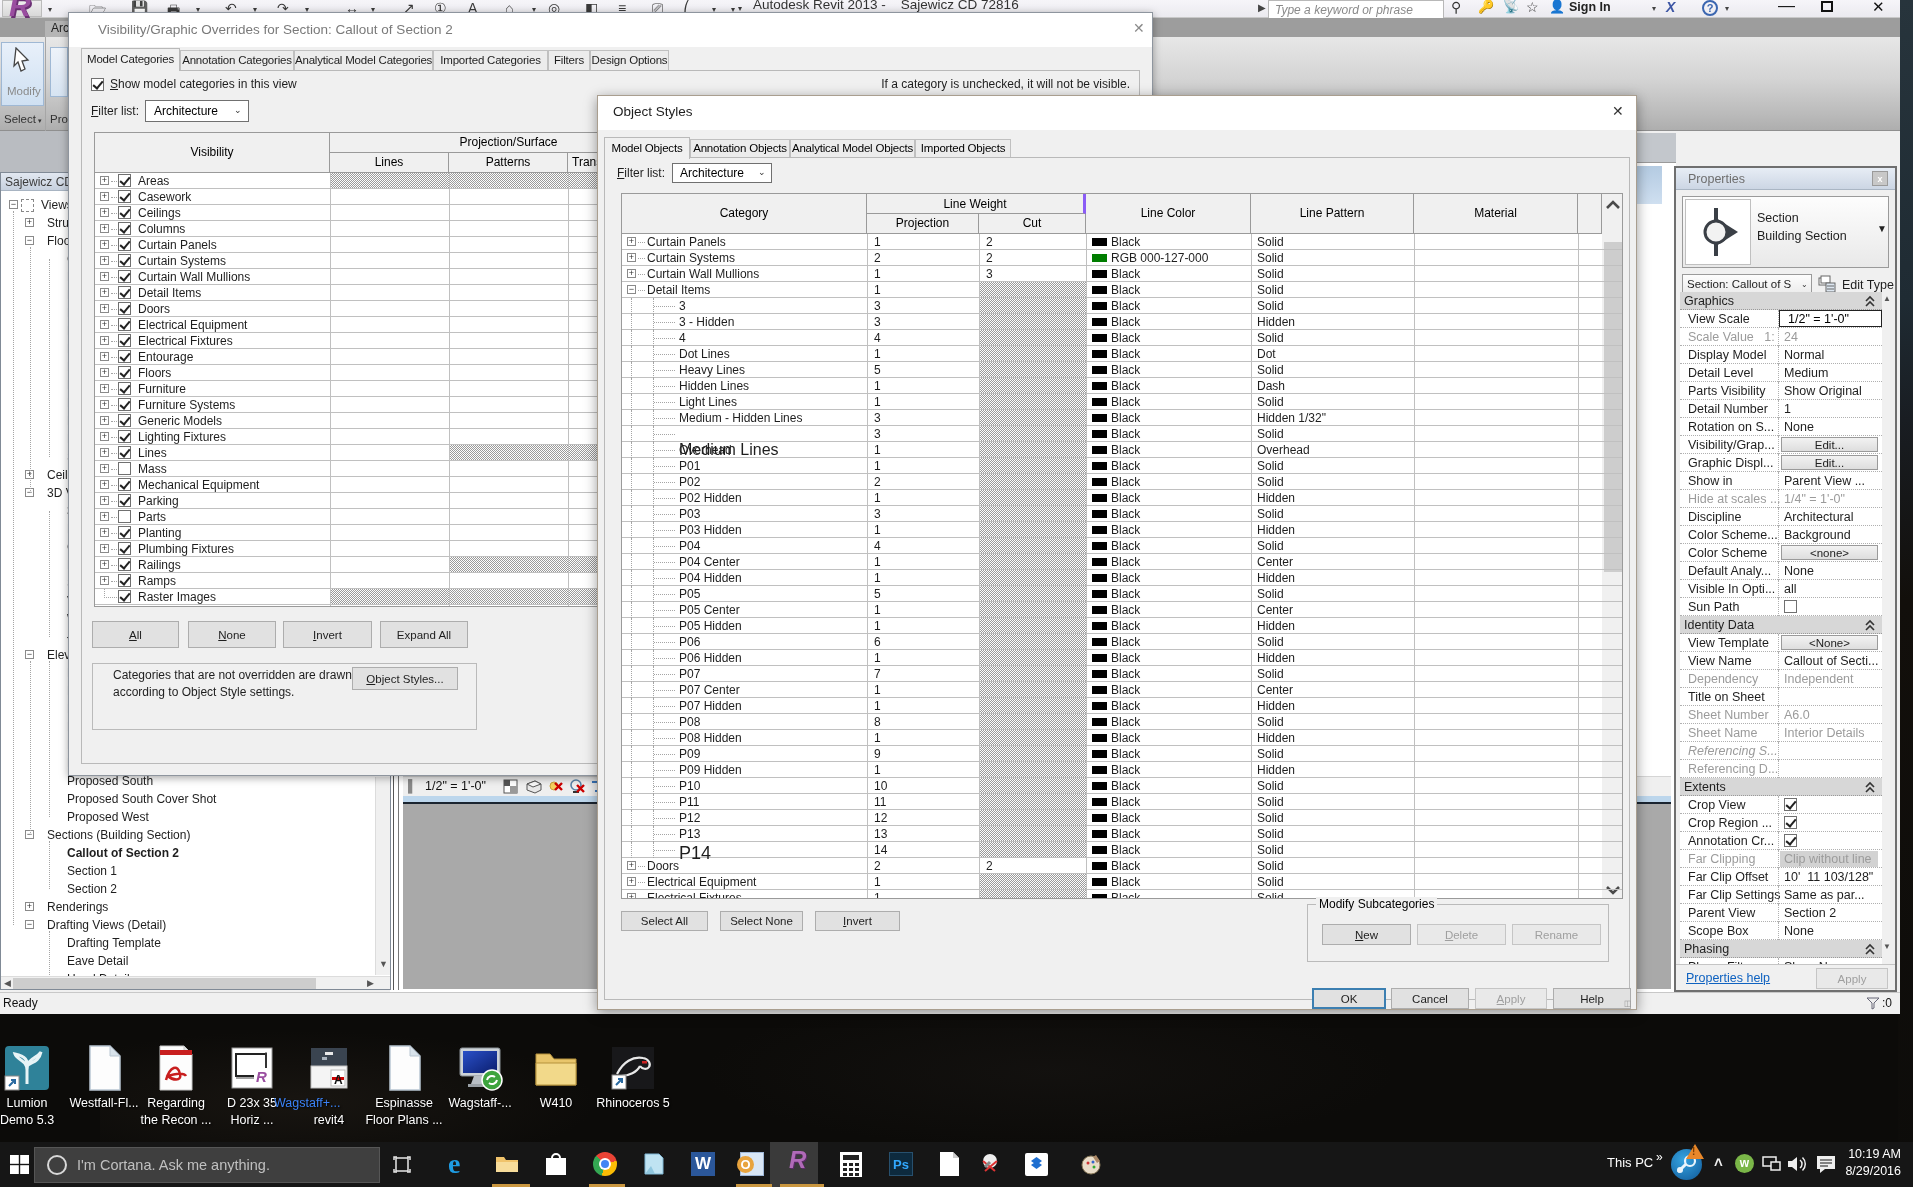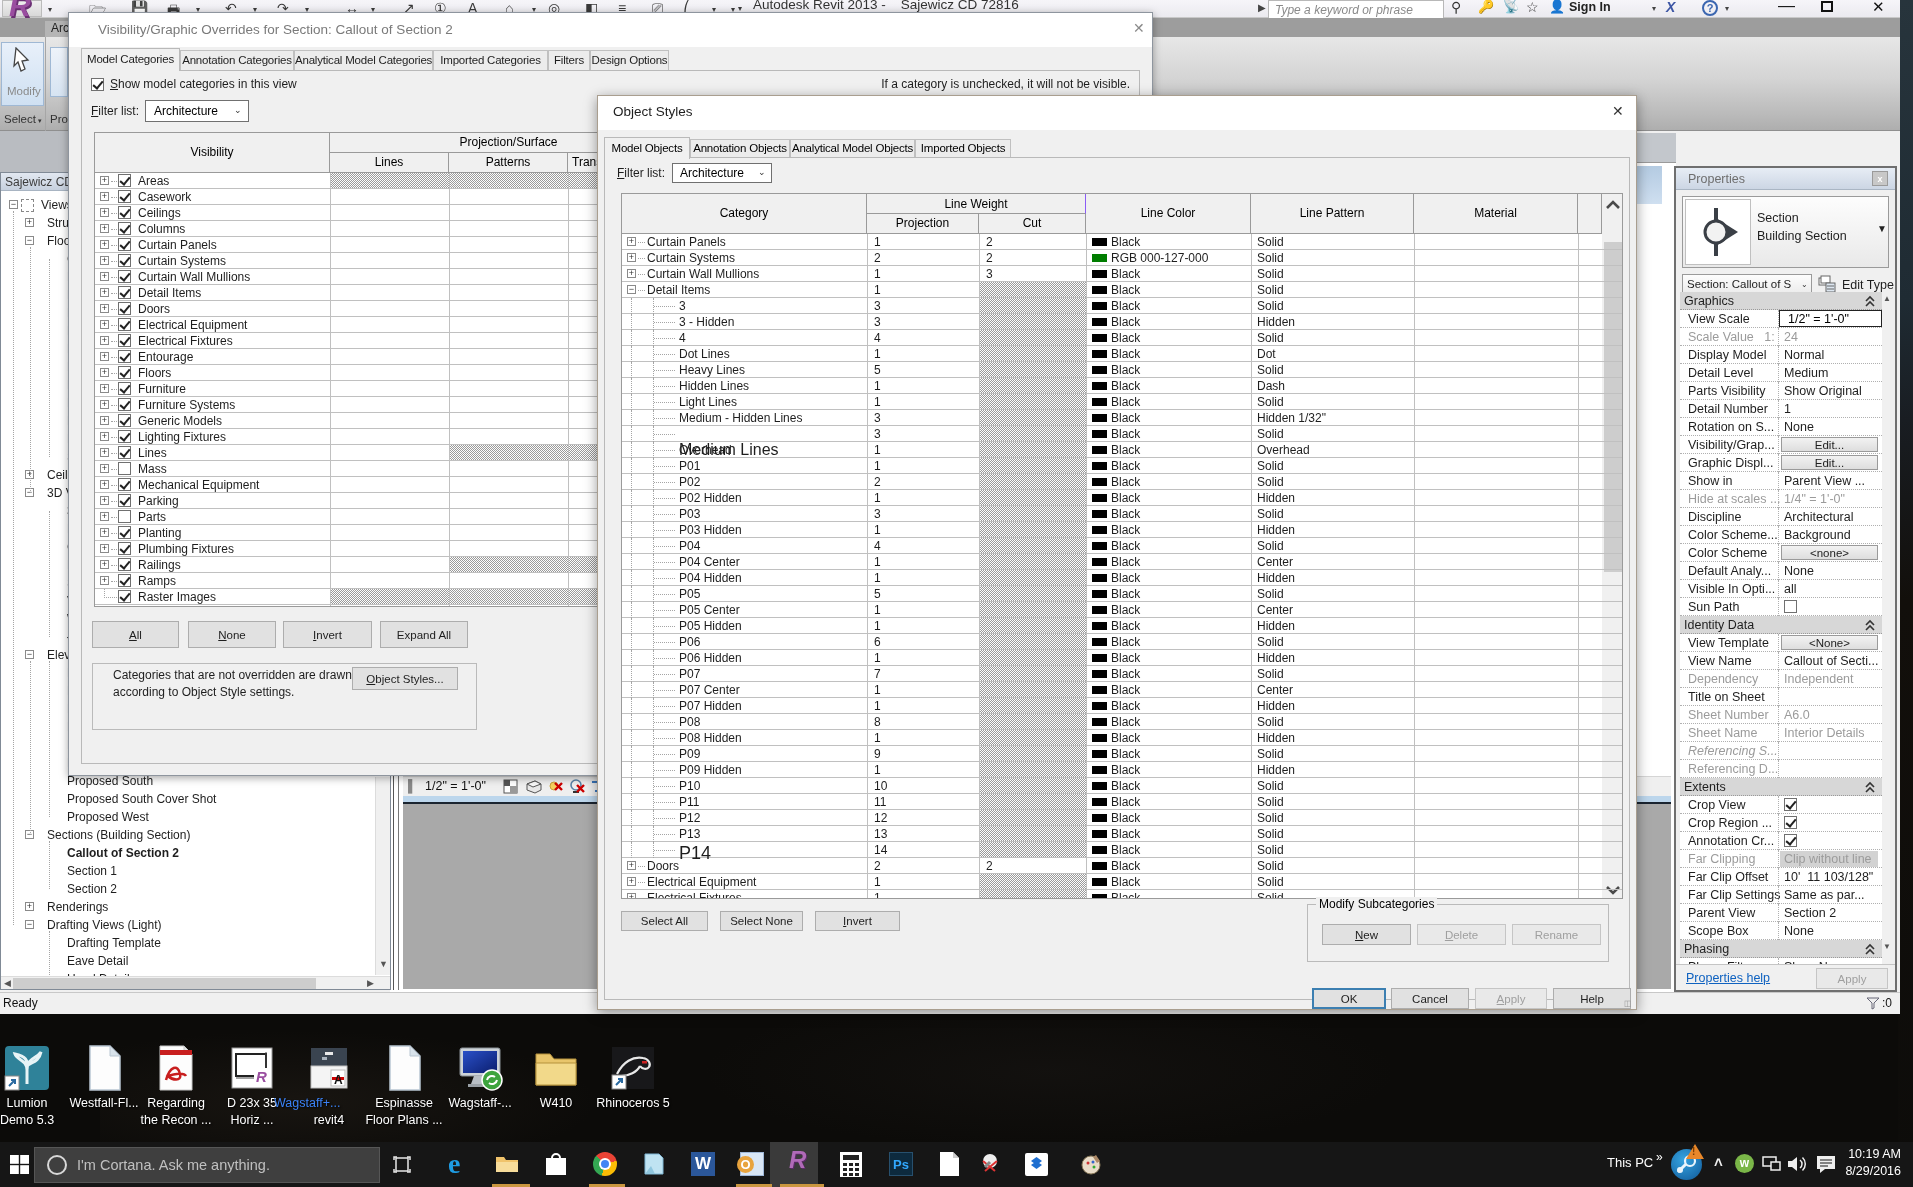--- a/index.html
+++ b/index.html
@@ -162,21 +162,21 @@
 <div class="txt" style="left:66px;top:619px;font-size:12px;font-weight:normal;">Proposed South Cover Shot</div>
 <div class="txt" style="left:66px;top:637px;font-size:12px;font-weight:normal;">Proposed West</div>
 <div class="exp" style="left:24px;top:657px;">−</div>
 <div class="txt" style="left:46px;top:655px;font-size:12px;font-weight:normal;">Sections (Building Section)</div>
 <div class="txt" style="left:66px;top:673px;font-size:12px;font-weight:bold;">Callout of Section 2</div>
 <div class="txt" style="left:66px;top:691px;font-size:12px;font-weight:normal;">Section 1</div>
 <div class="txt" style="left:66px;top:709px;font-size:12px;font-weight:normal;">Section 2</div>
 <div class="exp" style="left:24px;top:729px;">+</div>
 <div class="txt" style="left:46px;top:727px;font-size:12px;font-weight:normal;">Renderings</div>
 <div class="exp" style="left:24px;top:747px;">−</div>
-<div class="txt" style="left:46px;top:745px;font-size:12px;font-weight:normal;">Drafting Views (Light)</div>
+<div class="txt" style="left:46px;top:745px;font-size:12px;font-weight:normal;">Drafting Views (Detail)</div>
 <div class="txt" style="left:66px;top:763px;font-size:12px;font-weight:normal;">Drafting Template</div>
 <div class="txt" style="left:66px;top:781px;font-size:12px;font-weight:normal;">Eave Detail</div>
 <div class="txt" style="left:66px;top:799px;font-size:12px;font-weight:normal;">Head Detail</div>
 <div class="vline" style="left:12px;top:38px;height:714px;"></div>
 <div class="vline" style="left:29px;top:74px;height:246px;"></div>
 <div class="vline" style="left:29px;top:488px;height:174px;"></div>
 <div class="vline" style="left:48px;top:86px;height:198px;"></div>
 <div class="vline" style="left:48px;top:338px;height:126px;"></div>
 <div class="vline" style="left:48px;top:488px;height:156px;"></div>
 <div class="vline" style="left:48px;top:668px;height:48px;"></div>
@@ -778,21 +778,21 @@
 <div class="abs" style="left:192px;top:43px;width:125px;height:20px;background:#ececec;border:1px solid #c0c0c0;border-bottom:none;text-align:center;font-size:11.5px;letter-spacing:-0.2px;padding-top:2px;white-space:nowrap;overflow:hidden;">Analytical Model Objects</div>
 <div class="abs" style="left:317px;top:43px;width:96px;height:20px;background:#ececec;border:1px solid #c0c0c0;border-bottom:none;text-align:center;font-size:11.5px;letter-spacing:-0.2px;padding-top:2px;white-space:nowrap;overflow:hidden;">Imported Objects</div>
 <div class="abs" style="left:6px;top:61px;width:1026px;height:843px;background:#f0f0f0;border:1px solid #b9b9b9;"></div>
 <span class="txt" style="left:19px;top:70px;font-size:12px;"><u>F</u>ilter list:</span>
 <div class="abs" style="left:74px;top:67px;width:100px;height:20px;background:#fff;border:1px solid #707070;">
       <span style="position:absolute;left:7px;top:2px;font-size:12px;">Architecture</span>
       <span style="position:absolute;left:85px;top:3px;font-size:9px;color:#333;">⌄</span>
     </div>
 <div class="abs" style="left:23px;top:97px;width:1002px;height:706px;background:#fff;border:1px solid #9a9a9a;overflow:hidden;">
 <div class="abs" style="left:0;top:0;width:245px;height:40px;background:#f0f0f0;border-right:1px solid #9a9a9a;border-bottom:1px solid #9a9a9a;text-align:center;font-size:12px;padding-top:12px;">Category</div>
-<div class="abs" style="left:245px;top:0;width:219px;height:20px;background:#f0f0f0;border-right:1px solid #8b5cf6;border-bottom:1px solid #9a9a9a;text-align:center;font-size:12px;padding-top:3px;">Line Weight</div>
+<div class="abs" style="left:245px;top:0;width:219px;height:20px;background:#f0f0f0;border-right:3px solid #8b5cf6;border-bottom:1px solid #9a9a9a;text-align:center;font-size:12px;padding-top:3px;">Line Weight</div>
 <div class="abs" style="left:245px;top:20px;width:112px;height:20px;background:#f0f0f0;border-right:1px solid #9a9a9a;border-bottom:1px solid #9a9a9a;text-align:center;font-size:12px;padding-top:2px;">Projection</div>
 <div class="abs" style="left:357px;top:20px;width:107px;height:20px;background:#f0f0f0;border-right:1px solid #9a9a9a;border-bottom:1px solid #9a9a9a;text-align:center;font-size:12px;padding-top:2px;">Cut</div>
 <div class="abs" style="left:464px;top:0;width:165px;height:40px;background:#f0f0f0;border-right:1px solid #9a9a9a;border-bottom:1px solid #9a9a9a;text-align:center;font-size:12px;padding-top:12px;">Line Color</div>
 <div class="abs" style="left:629px;top:0;width:163px;height:40px;background:#f0f0f0;border-right:1px solid #9a9a9a;border-bottom:1px solid #9a9a9a;text-align:center;font-size:12px;padding-top:12px;">Line Pattern</div>
 <div class="abs" style="left:792px;top:0;width:164px;height:40px;background:#f0f0f0;border-right:1px solid #9a9a9a;border-bottom:1px solid #9a9a9a;text-align:center;font-size:12px;padding-top:12px;">Material</div>
 <div class="abs" style="left:956px;top:0;width:24px;height:40px;background:#f0f0f0;border-right:1px solid #9a9a9a;border-bottom:1px solid #9a9a9a;"></div>
 <div class="abs" style="left:980px;top:0;width:22px;height:706px;background:#f0f0f0;">
         <svg style="position:absolute;left:3px;top:5px;" width="16" height="12" viewBox="0 0 16 12">
           <path d="M2 9 L8 3 L14 9" fill="none" stroke="#4a4a4a" stroke-width="2.6"></path>
         </svg>

